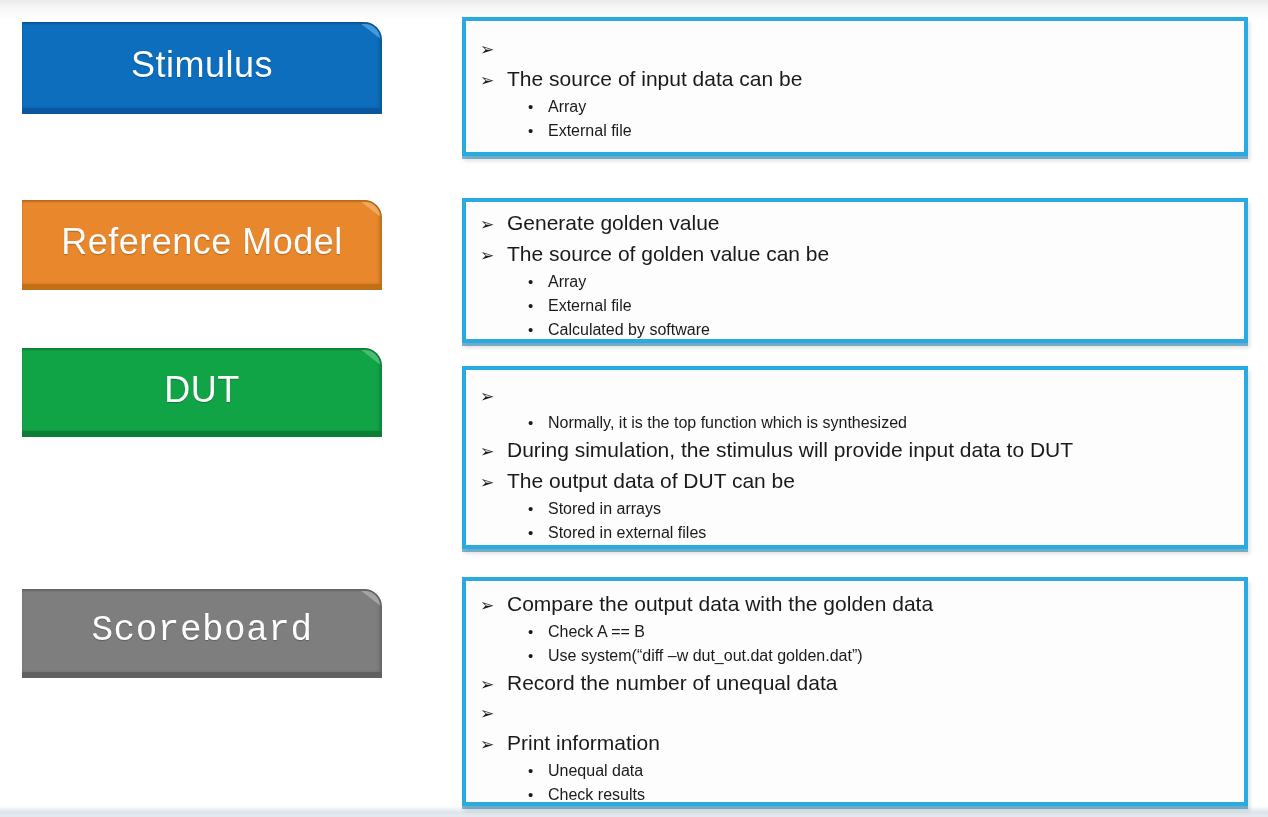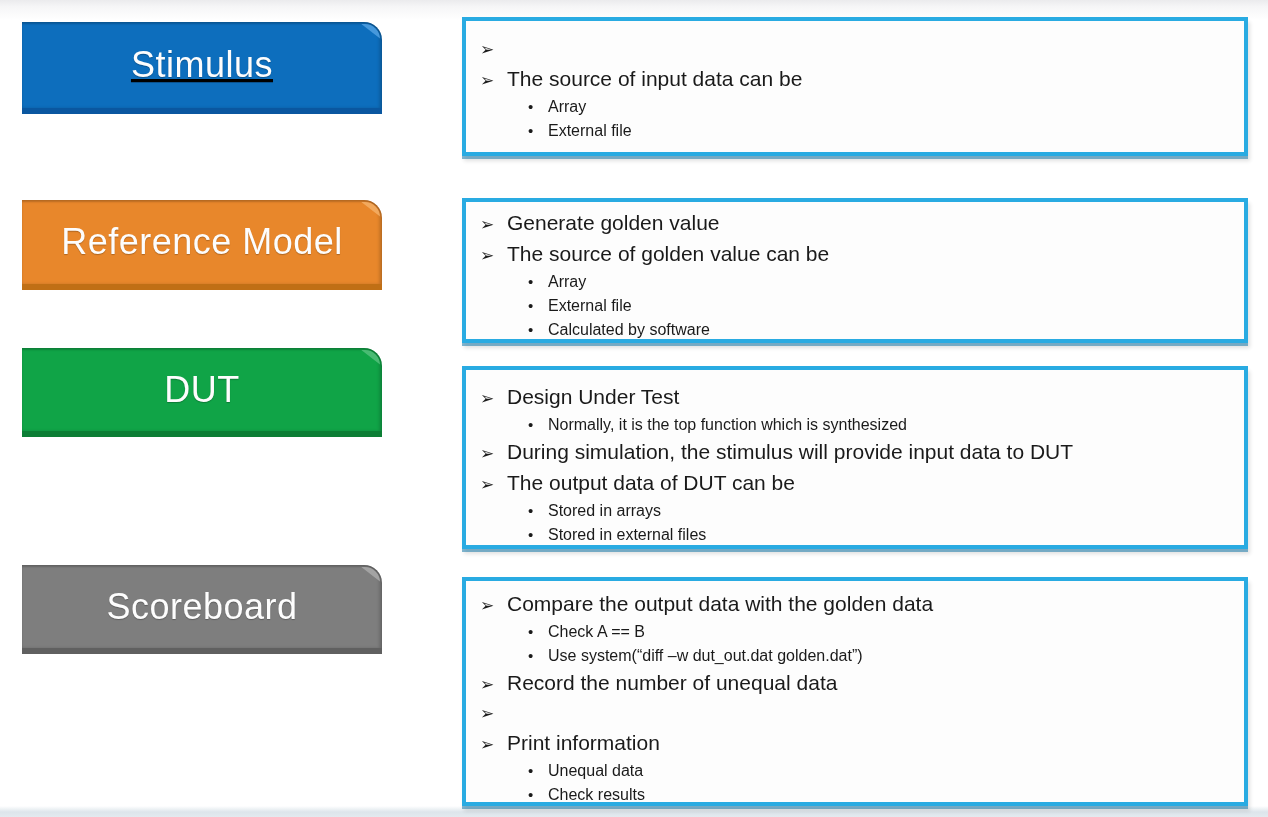--- a/index.html
+++ b/index.html
@@ -39,33 +39,33 @@
   .fold {
     position: absolute;
     top: 2px;
     right: 2px;
     width: 22px;
     height: 17px;
     border-top-right-radius: 15px;
     clip-path: polygon(15% 0, 100% 0, 100% 85%);
     opacity: 0.95;
   }
-  .box-blue   { background: #0d6ebd; border-bottom: 6px solid #0a57a0; text-decoration: underline; }
+  .box-blue   { background: #0d6ebd; border-bottom: 6px solid #0a57a0; }
   .box-blue   .fold { background: #4a9bdd; }
   .box-orange { background: #e8872b; border-bottom: 6px solid #c06f15; }
   .box-orange .fold { background: #f2ab60; }
   .box-green  { background: #10a447; border-bottom: 6px solid #0c7e35; }
   .box-green  .fold { background: #4dbd76; }
   .box-gray   { background: #7e7e7e; border-bottom: 6px solid #606060; }
   .box-gray   .fold { background: #a5a5a5; }
 
   #label-1 { top: 22px;  height: 86px; }
   #label-2 { top: 200px; height: 84px; }
   #label-3 { top: 348px; height: 83px; }
-  #label-4 { top: 565px; height: 83px; }
+  #label-4 { top: 589px; height: 83px; font-family: Liberation Mono, monospace; }
 
   
   .panel {
     position: absolute;
     left: 462px;
     width: 786px;
     background: #fdfdfd;
     border: 4px solid #29abe2;
     box-sizing: border-box;
     box-shadow: 0 3px 0 rgba(27,124,172,0.55), 2px 5px 4px rgba(0,0,0,0.12);
@@ -138,21 +138,20 @@
     </div>
   </div>
 
   <div class="label-box box-green" id="label-3">
     <span class="label-text">DUT</span>
     <span class="fold"></span>
   </div>
   <div class="panel" id="panel-3">
     <div class="line l1">
       <span class="marker">➢</span>
-      <span class="txt">Design Under Test</span>
     </div>
     <div class="line l2">
       <span class="marker">•</span>
       <span class="txt">Normally, it is the top function which is synthesized</span>
     </div>
     <div class="line l1">
       <span class="marker">➢</span>
       <span class="txt">During simulation, the stimulus will provide input data to DUT</span>
     </div>
     <div class="line l1">

